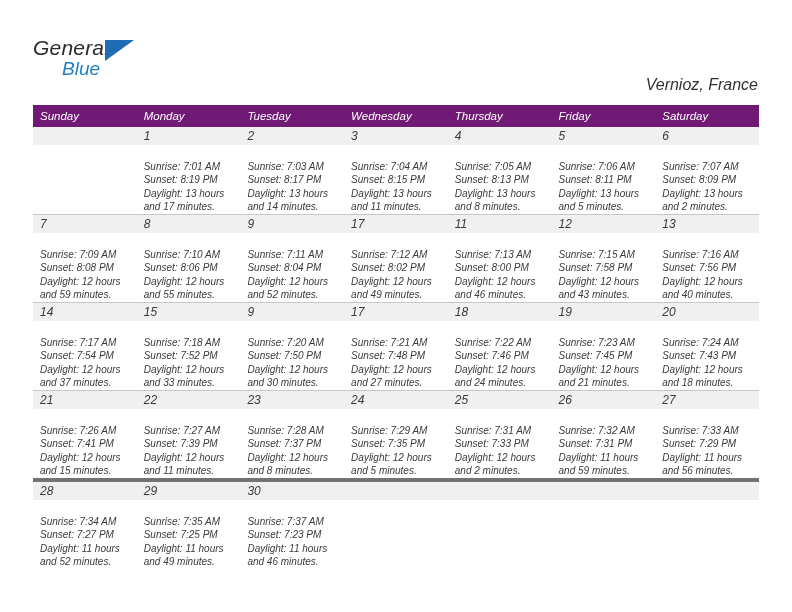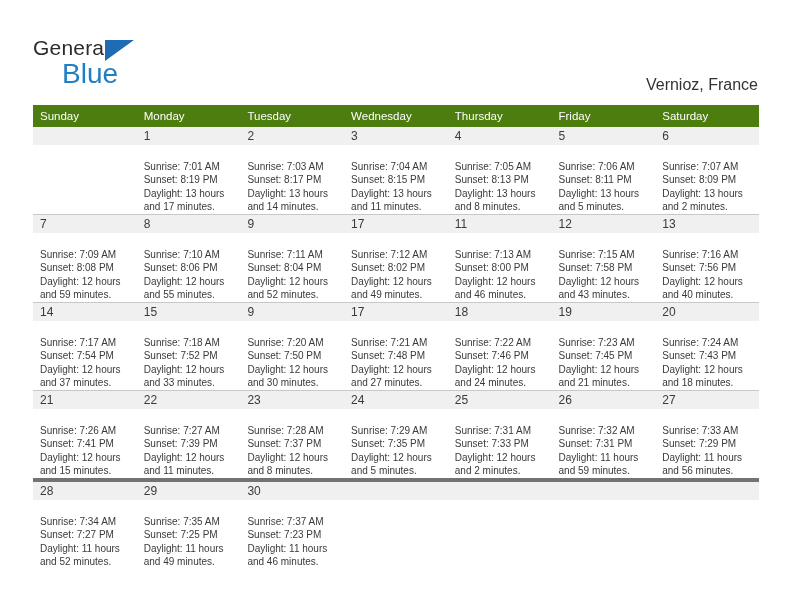--- a/index.html
+++ b/index.html
@@ -13,20 +13,21 @@
     font-family: "Liberation Sans", sans-serif;
     color: #222222;
     overflow: hidden;
   }
 
   .page {
     position: relative;
     width: 792px;
     height: 436px;
     box-sizing: border-box;
+    font-style: italic;
   }
 
   
   .header {
     position: absolute;
     left: 0;
     top: 0;
     width: 792px;
     height: 104px;
   }
@@ -53,21 +54,21 @@
     top: 4px;
     width: 0;
     height: 0;
     border-left: 29px solid #1f6cb5;
     border-bottom: 21px solid transparent;
   }
   .logo-blue {
     position: absolute;
     left: 29px;
     top: 22px;
-    font-size: 28px;
+    font-size: 19px;
     color: #1f7fc4;
     font-family: "Liberation Sans", sans-serif;
   }
 
   .title {
     position: absolute;
     right: 34px;
     top: 34px;
     font-size: 28px;
     font-weight: normal;
@@ -90,21 +91,21 @@
   .calendar {
     position: absolute;
     left: 33px;
     top: 105px;
     width: 726px;
     border-collapse: collapse;
     table-layout: fixed;
   }
 
   .calendar th {
-    background: #4d7c0f;
+    background: #701a75;
     color: #ffffff;
     font-size: 11.5px;
     font-weight: normal;
     text-align: left;
     padding: 5px 0 5px 7px;
     height: 19px;
     box-sizing: border-box;
     border: none;
   }
 

